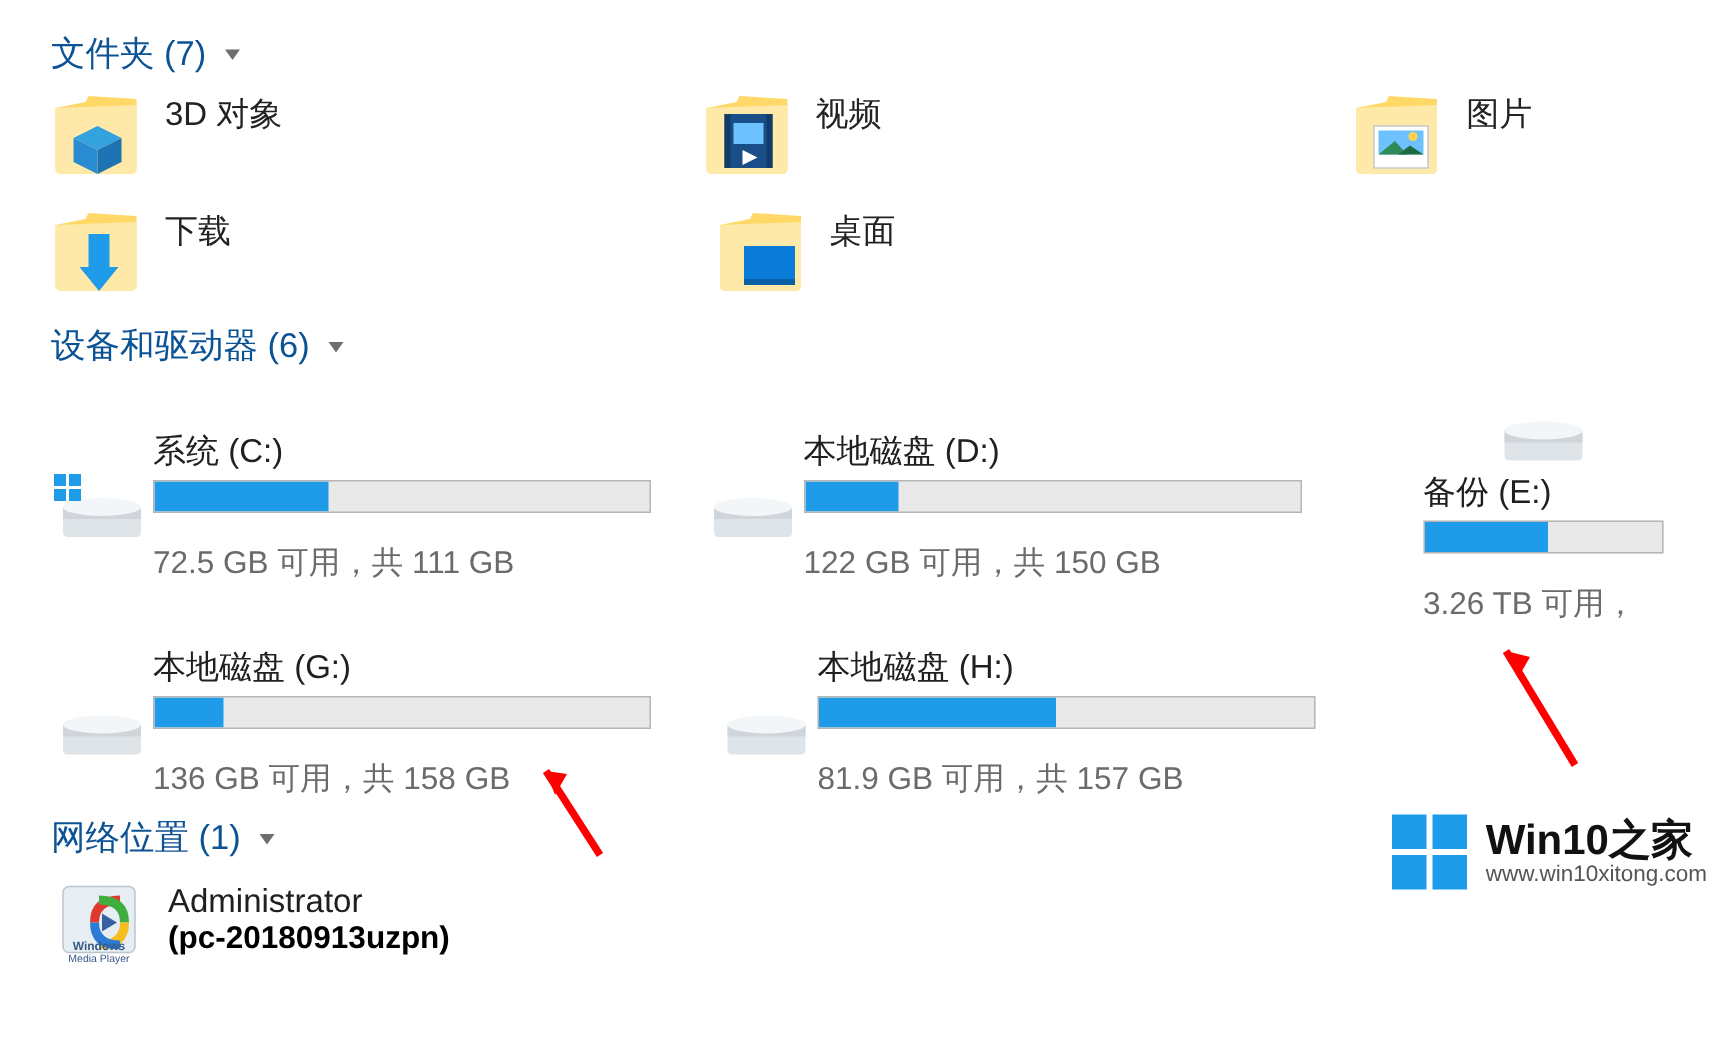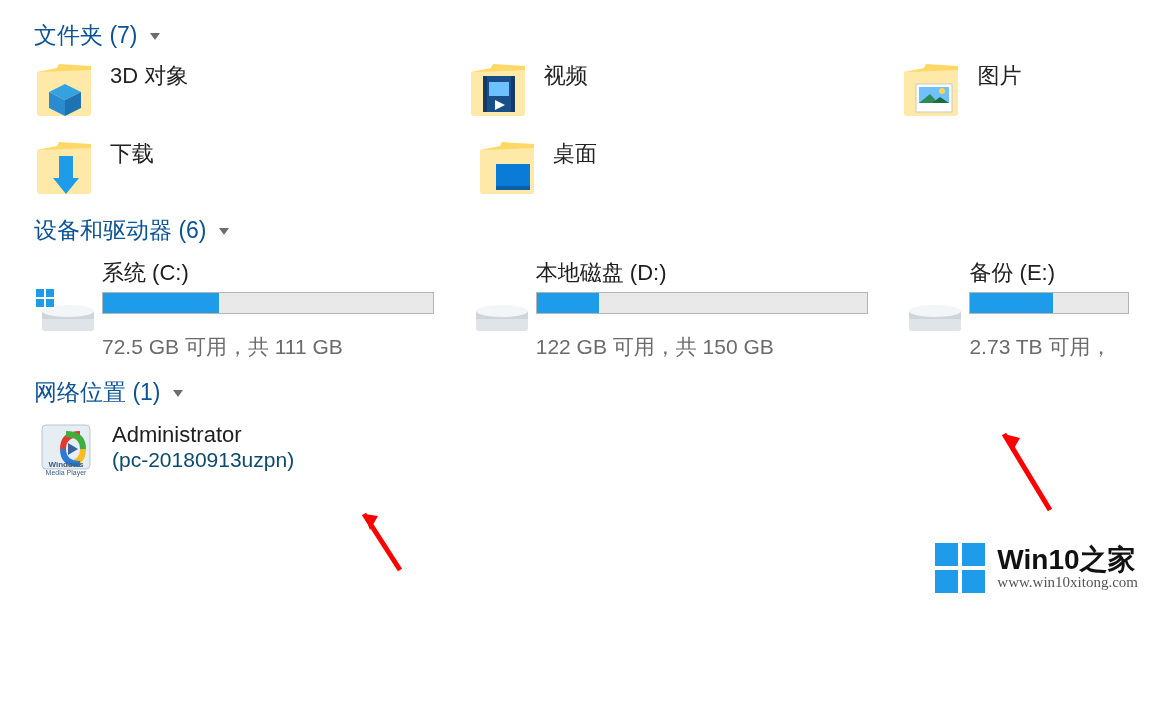--- a/index.html
+++ b/index.html
@@ -45,21 +45,21 @@
     padding-top: 2px;
   }
   
   .drives-row { display:flex; margin-bottom: 6px; }
   .drive-item {
     display:flex; align-items:center;
     width: 443px;
     padding: 4px 0;
     cursor: pointer;
   }
-  .drive-item.col3 { width: 260px; }
+  .drive-item.col3 { width: 260px; flex-direction: column; }
   .drive-icon { width:68px; height:55px; flex-shrink:0; display:flex; align-items:center; justify-content:center; }
   .drive-info { flex: 1; min-width:0; }
   .drive-name { font-size: 22px; color:#202020; margin-bottom:4px; white-space:nowrap; }
   .drive-bar {
     width: 332px; height: 22px;
     border: 1px solid #b5b5b5;
     background: #e9e9e9;
     position: relative;
     overflow:hidden;
   }
@@ -67,34 +67,34 @@
   .drive-bar-fill {
     height:100%; background:#1e9be9;
     position:absolute; left:0; top:0;
   }
   .drive-status { font-size: 21px; color:#6b6b6b; margin-top:19px; white-space:nowrap; }
   
   .network-item { display:flex; align-items:center; margin-top:4px; cursor:pointer; }
   .network-icon { width:64px; height:62px; flex-shrink:0; display:flex; align-items:center; justify-content:center; }
   .network-text { margin-left:14px; }
   .network-name { font-size:22px; color:#202020; }
-  .network-sub { font-size:21px; color:#0c4a6e; }
+  .network-sub { font-size:21px; color:#000000;font-weight:bold; }
   
   .watermark {
     position:absolute; right:18px; bottom:19px;
     display:flex; align-items:center;
   }
   .wm-logo {
     width:50px; height:50px;
     display:grid; grid-template-columns:1fr 1fr; grid-template-rows:1fr 1fr; gap:4px;
     margin-right:12px;
   }
   .wm-logo div { background:#1e9be9; }
   .wm-text .t1 { font-size:28px; font-weight:700; color:#111; line-height:1; }
-  .wm-text .t2 { font-size:15px; color:#555;font-family:Liberation Serif, serif; }
+  .wm-text .t2 { font-size:15px; color:#555; }
   
   .arrow {
     position:absolute;
     pointer-events:none;
   }
 </style>
 </head>
 <body>
 
 <div class="container">
@@ -226,28 +226,60 @@
           <rect x="6" y="26" width="52" height="20" rx="3" fill="#dfe4e8"></rect>
           <rect x="6" y="26" width="52" height="8" fill="#cfd5da"></rect>
           <ellipse cx="32" cy="26" rx="26" ry="6" fill="#f3f6f8"></ellipse>
         </svg>
       </div>
       <div class="drive-info">
         <div class="drive-name">备份 (E:)</div>
         <div class="drive-bar">
           <div class="drive-bar-fill" style="width:52%"></div>
         </div>
-        <div class="drive-status">2.73 TB 可用，</div>
+        <div class="drive-status">3.26 TB 可用，</div>
       </div>
     </div>
   </div>
 
   <div class="drives-row">
 
-
+    <div class="drive-item">
+      <div class="drive-icon">
+        <svg width="64" height="50" viewBox="0 0 64 50">
+          <rect x="6" y="26" width="52" height="20" rx="3" fill="#dfe4e8"></rect>
+          <rect x="6" y="26" width="52" height="8" fill="#cfd5da"></rect>
+          <ellipse cx="32" cy="26" rx="26" ry="6" fill="#f3f6f8"></ellipse>
+        </svg>
+      </div>
+      <div class="drive-info">
+        <div class="drive-name">本地磁盘 (G:)</div>
+        <div class="drive-bar">
+          <div class="drive-bar-fill" style="width:14%"></div>
+        </div>
+        <div class="drive-status">136 GB 可用，共 158 GB</div>
+      </div>
+    </div>
+
+    <div class="drive-item">
+      <div class="drive-icon">
+        <svg width="64" height="50" viewBox="0 0 64 50">
+          <rect x="6" y="26" width="52" height="20" rx="3" fill="#dfe4e8"></rect>
+          <rect x="6" y="26" width="52" height="8" fill="#cfd5da"></rect>
+          <ellipse cx="32" cy="26" rx="26" ry="6" fill="#f3f6f8"></ellipse>
+        </svg>
+      </div>
+      <div class="drive-info">
+        <div class="drive-name">本地磁盘 (H:)</div>
+        <div class="drive-bar">
+          <div class="drive-bar-fill" style="width:48%"></div>
+        </div>
+        <div class="drive-status">81.9 GB 可用，共 157 GB</div>
+      </div>
+    </div>
   </div>
 
   <div class="section-header">
     <span>网络位置 (1)</span>
     <span class="expand-icon"></span>
   </div>
 
   <div class="network-item">
     <div class="network-icon">
       <svg width="60" height="60" viewBox="0 0 60 60">

